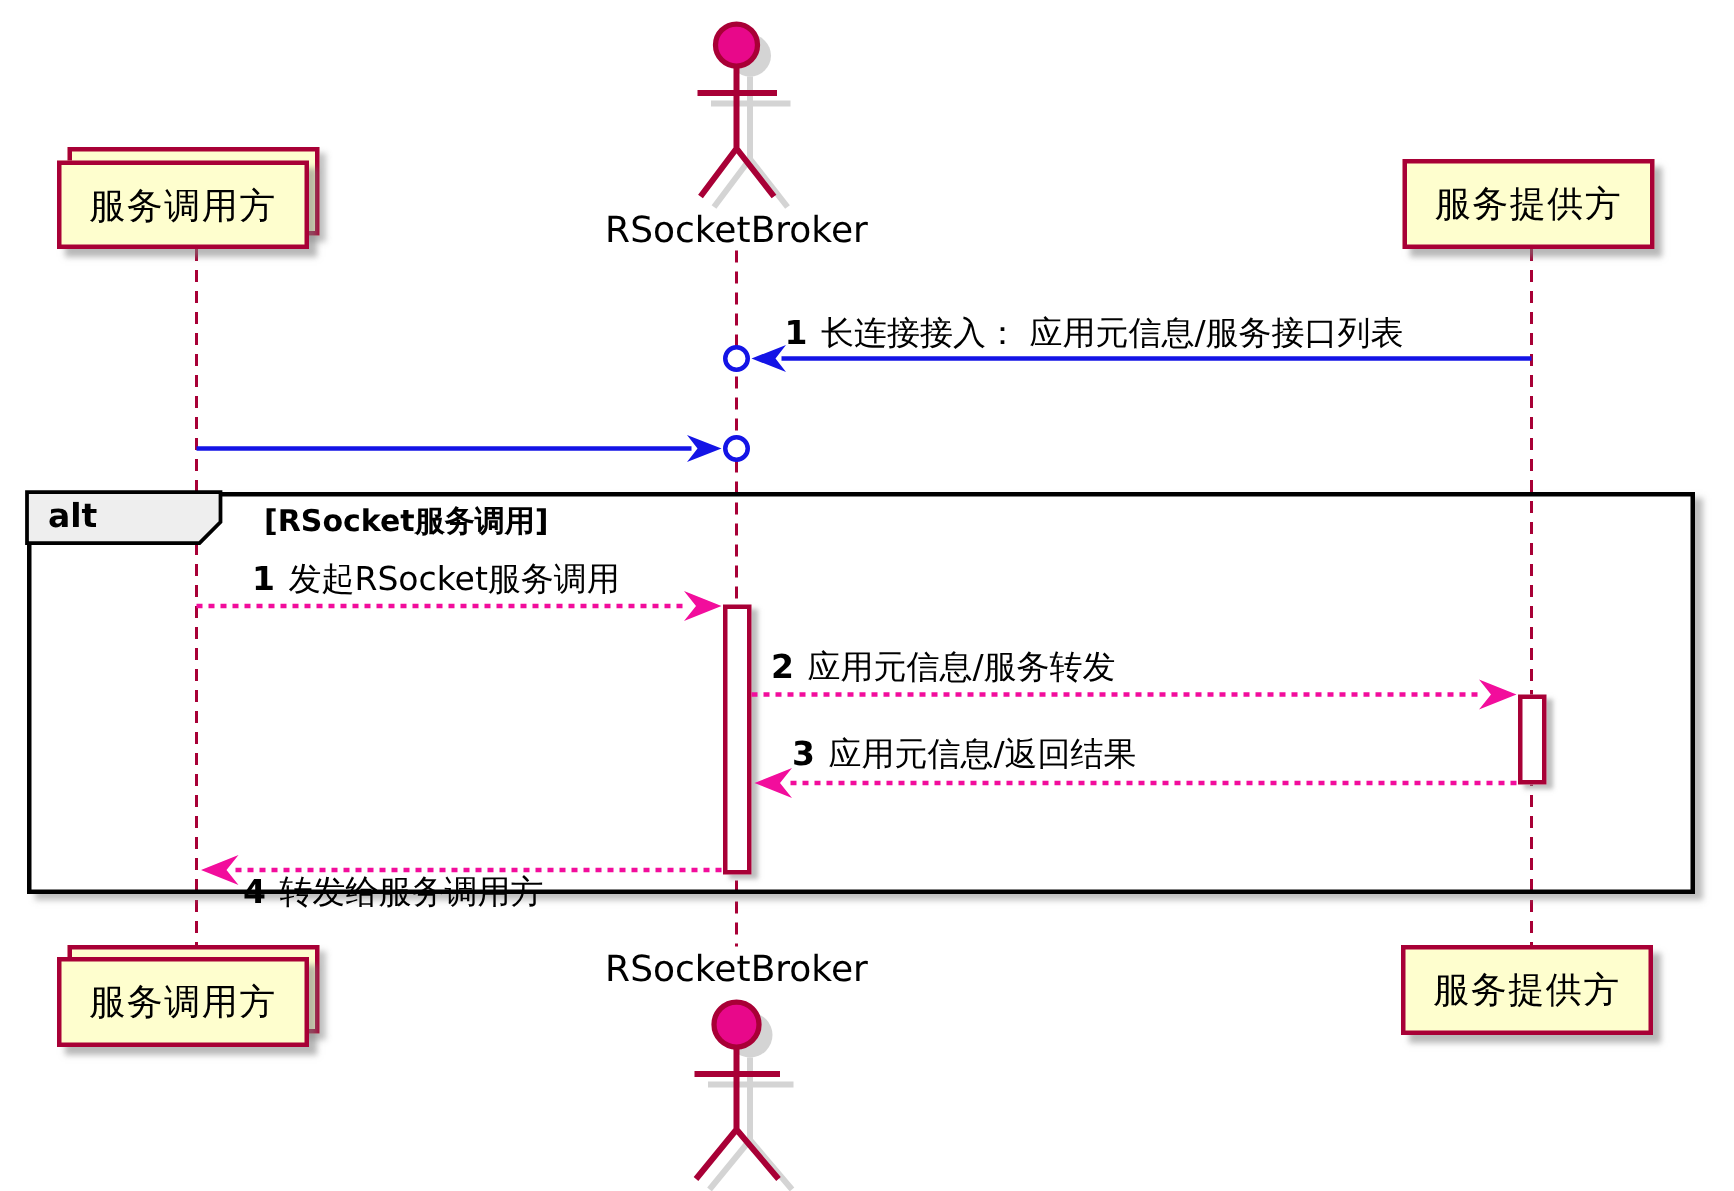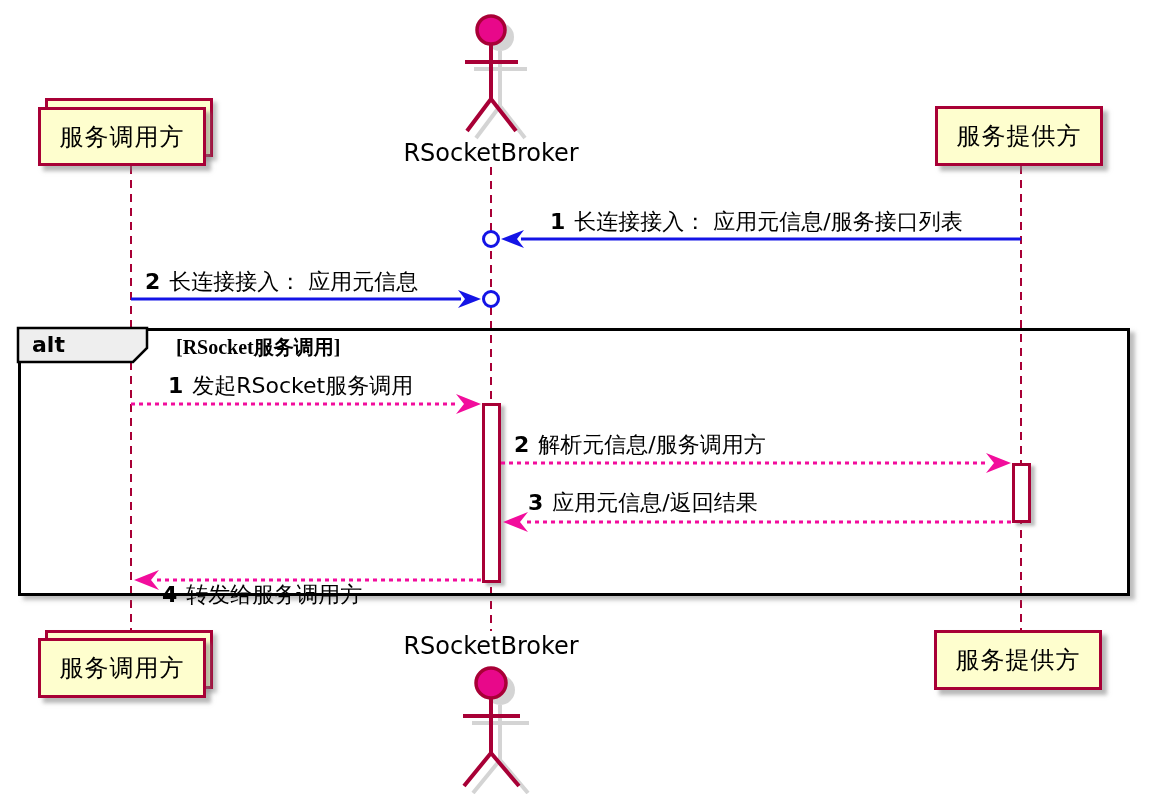--- a/index.html
+++ b/index.html
@@ -8,21 +8,21 @@
   .layer{position:absolute;left:0;top:0;width:1156px;height:794px;pointer-events:none;}
   .pbox{position:absolute;background:#FEFECE;border:3px solid #A80036;box-sizing:border-box;
         display:flex;align-items:center;justify-content:center;font-size:24px;letter-spacing:1px;
         box-shadow:5px 5px 4px rgba(125,125,125,.55);}
   .pbox.back{box-shadow:4px 4px 4px rgba(125,125,125,.45);}
   .actor-label{position:absolute;font-size:24px;transform:translateX(-50%);white-space:nowrap;}
   .alt-frame{position:absolute;left:18px;top:328px;width:1112px;height:268px;
              border:3px solid #000;box-sizing:border-box;background:transparent;
              box-shadow:5px 4px 4px rgba(125,125,125,.5);}
   .alt-op{position:absolute;left:32px;top:332px;font-size:22px;font-weight:bold;}
-  .alt-cond{position:absolute;left:176px;top:334px;font-size:20px;font-weight:bold;white-space:nowrap;font-family:Liberation Serif, serif;}
+  .alt-cond{position:absolute;left:176px;top:334px;font-size:20px;font-weight:bold;white-space:nowrap;}
   .activation{position:absolute;width:19px;background:#fff;border:3px solid #A80036;
               box-sizing:border-box;box-shadow:4px 3px 3px rgba(125,125,125,.5);}
   .msg{position:absolute;font-size:22px;white-space:nowrap;}
   .msg .num{font-weight:bold;margin-right:9px;}
 </style>
 </head>
 <body>
 
 <div class="canvas">
 
@@ -113,31 +113,28 @@
     <span>RSocketBroker</span>
   </div>
 
   <div class="alt-op">
     <span>alt</span>
   </div>
   <div class="alt-cond">
     <span>[RSocket服务调用]</span>
   </div>
 
-  <div class="msg" style="left:523px;top:207px;margin-left:27px;">
+  <div class="msg" style="left:523px;top:207px;">
     <span class="num">1</span><span>长连接接入： 应用元信息/服务接口列表</span>
-  </div>
-  <div class="msg" style="left:145px;top:267px;">
-    <span class="num">2</span><span>长连接接入： 应用元信息</span>
   </div>
   <div class="msg" style="left:168px;top:371px;">
     <span class="num">1</span><span>发起RSocket服务调用</span>
   </div>
   <div class="msg" style="left:514px;top:430px;">
-    <span class="num">2</span><span>解析元信息/服务调用方</span>
+    <span class="num">2</span><span>应用元信息/服务转发</span>
   </div>
   <div class="msg" style="left:528px;top:488px;">
     <span class="num">3</span><span>应用元信息/返回结果</span>
   </div>
   <div class="msg" style="left:162px;top:580px;">
     <span class="num">4</span><span>转发给服务调用方</span>
   </div>
 
 </div>
 

